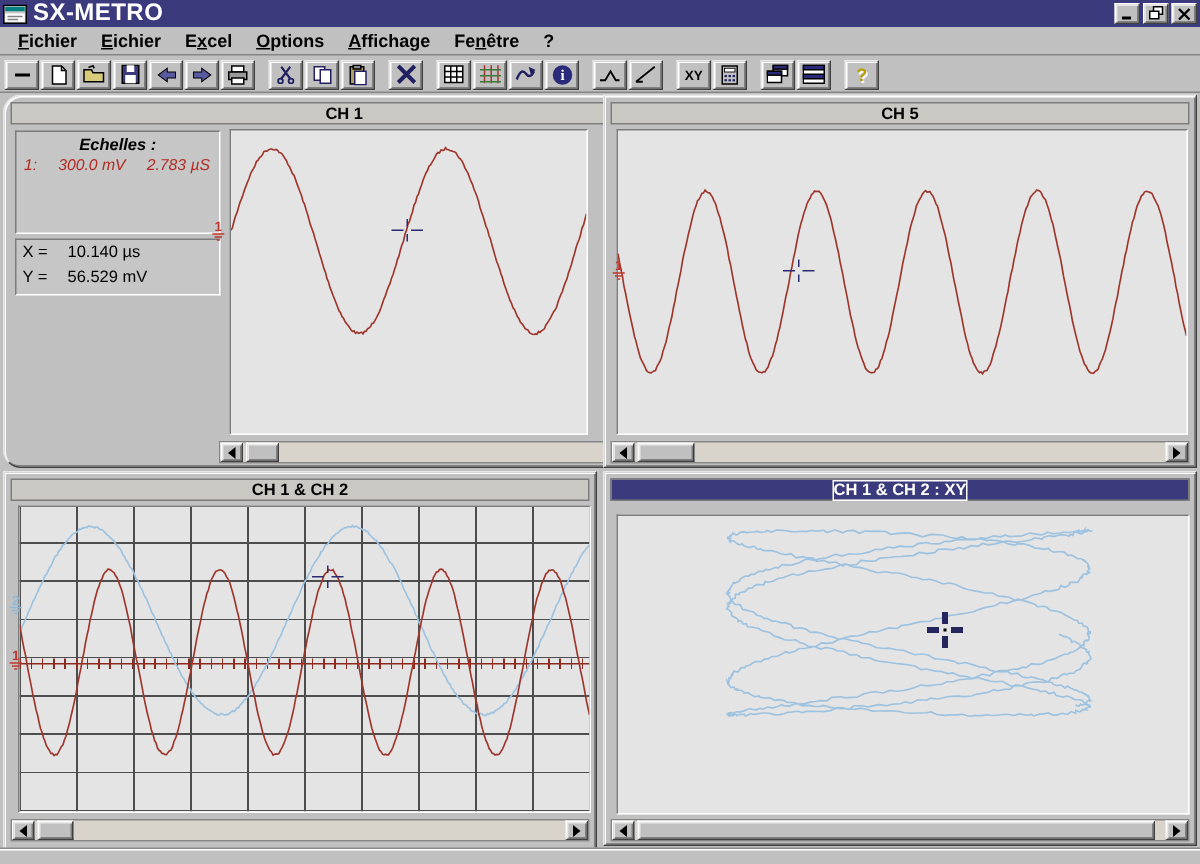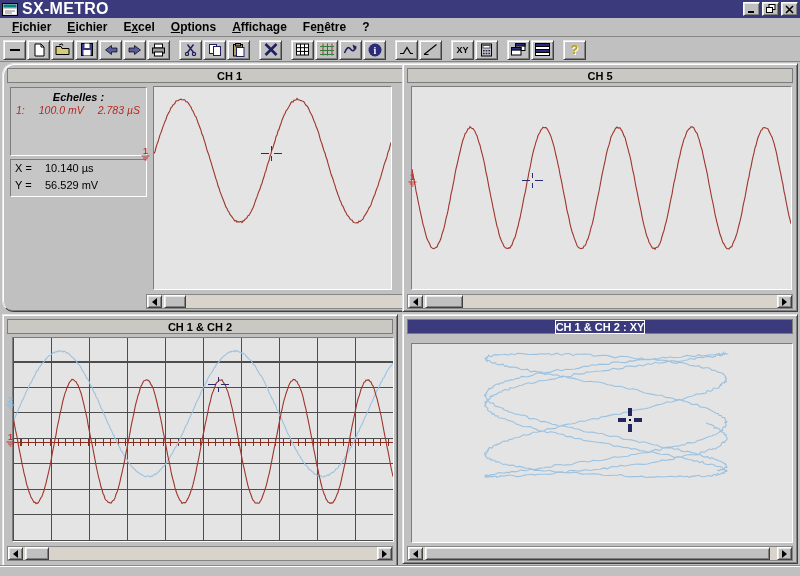--- a/index.html
+++ b/index.html
@@ -260,21 +260,21 @@
 
   <div class="mdiwin" style="left:2px;top:63px;width:455px;height:249px;border-radius:12px;">
     <div class="wtitle">
         <span>CH 1</span>
       </div>
     <div class="wclient">
       <div class="panel" style="left:3px;top:4px;width:137px;height:69px;font-style:italic;">
         <div class="paneltitle">Echelles :</div>
         <div class="scalerow">
           <span>1:</span>
-          <span>100.0 mV</span>
+          <span>300.0 mV</span>
           <span>2.783 µS</span>
         </div>
       </div>
       <div class="panel" style="left:3px;top:76px;width:137px;height:38px;">
         <div class="rrow">
             <span class="rlab">X =</span>
             <span>10.140 µs</span>
           </div>
         <div class="rrow">
             <span class="rlab">Y =</span>

